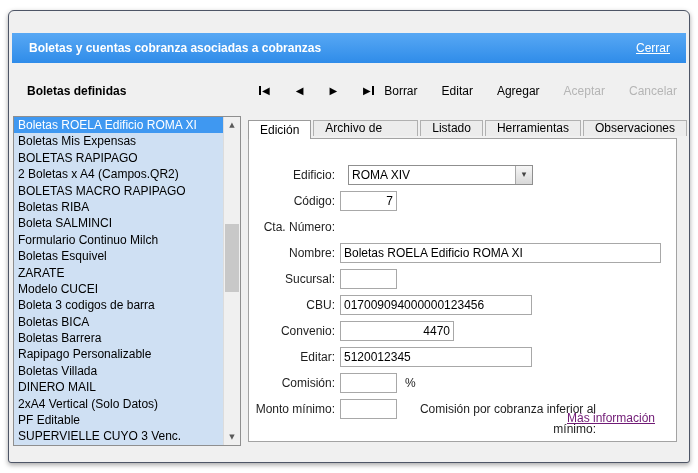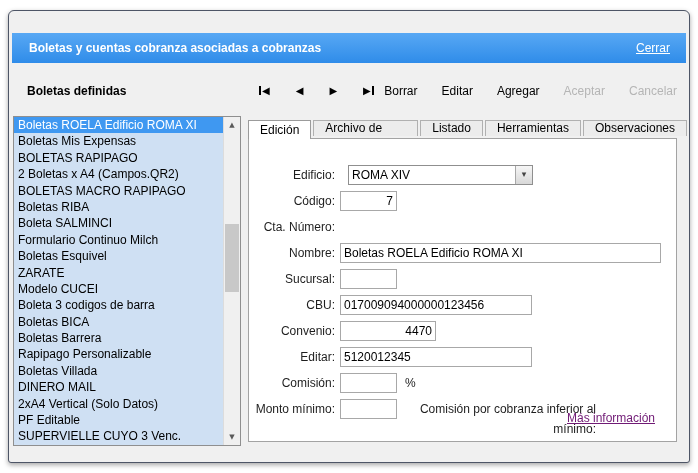--- a/index.html
+++ b/index.html
@@ -59,21 +59,21 @@
            background:#ffffff; border:1px solid #a3a3a3; }
   .frow { position:absolute; left:0; right:0; height:20px; }
   .r1{top:26px} .r2{top:52px} .r3{top:78px} .r4{top:104px} .r5{top:130px}
   .r6{top:156px} .r7{top:182px} .r8{top:208px} .r9{top:234px} .r10{top:260px}
   .flabel { position:absolute; left:0; width:86px; text-align:right; line-height:20px; color:#1e1e1e; }
   .flabel2 { position:absolute; left:156px; width:191px; text-align:right; line-height:20px; color:#1e1e1e; }
   .suffix { position:absolute; left:156px; line-height:20px; }
   input.field { position:absolute; left:91px; height:20px; border:1px solid #a8a8a8; background:#fff;
                 font-family:"Liberation Sans", sans-serif; font-size:12px; padding:0 3px; color:#000; outline:none; }
   input.num { text-align:right; } .w-sm{width:57px} .w-md{width:192px} .w-cta{width:194px}
-  .w-lg{width:321px} .w-conv{width:96px} .f2{left:351px}
+  .w-lg{width:321px} .w-conv{width:114px} .f2{left:351px}
   .combo { position:absolute; left:91px; width:185px; height:20px; border:1px solid #8f8f8f; background:#fff;margin-left:8px; }
   .combo-input { position:absolute; left:0; top:0; width:175px; height:18px; border:none;
                  font-family:"Liberation Sans", sans-serif; font-size:12px; padding:0 3px; outline:none; }
   .combo-btn { position:absolute; right:0; top:0; width:17px; height:18px;
                background:linear-gradient(#f6f6f6,#d8d8d8); border-left:1px solid #a8a8a8;
                text-align:center; line-height:17px; font-size:9px; color:#444;
                font-family:"DejaVu Sans", sans-serif; cursor:pointer; }
   .masinfo { position:absolute; right:21px; top:272px; color:#701a75; text-decoration:underline; cursor:pointer; }
 </style>
 </head>

